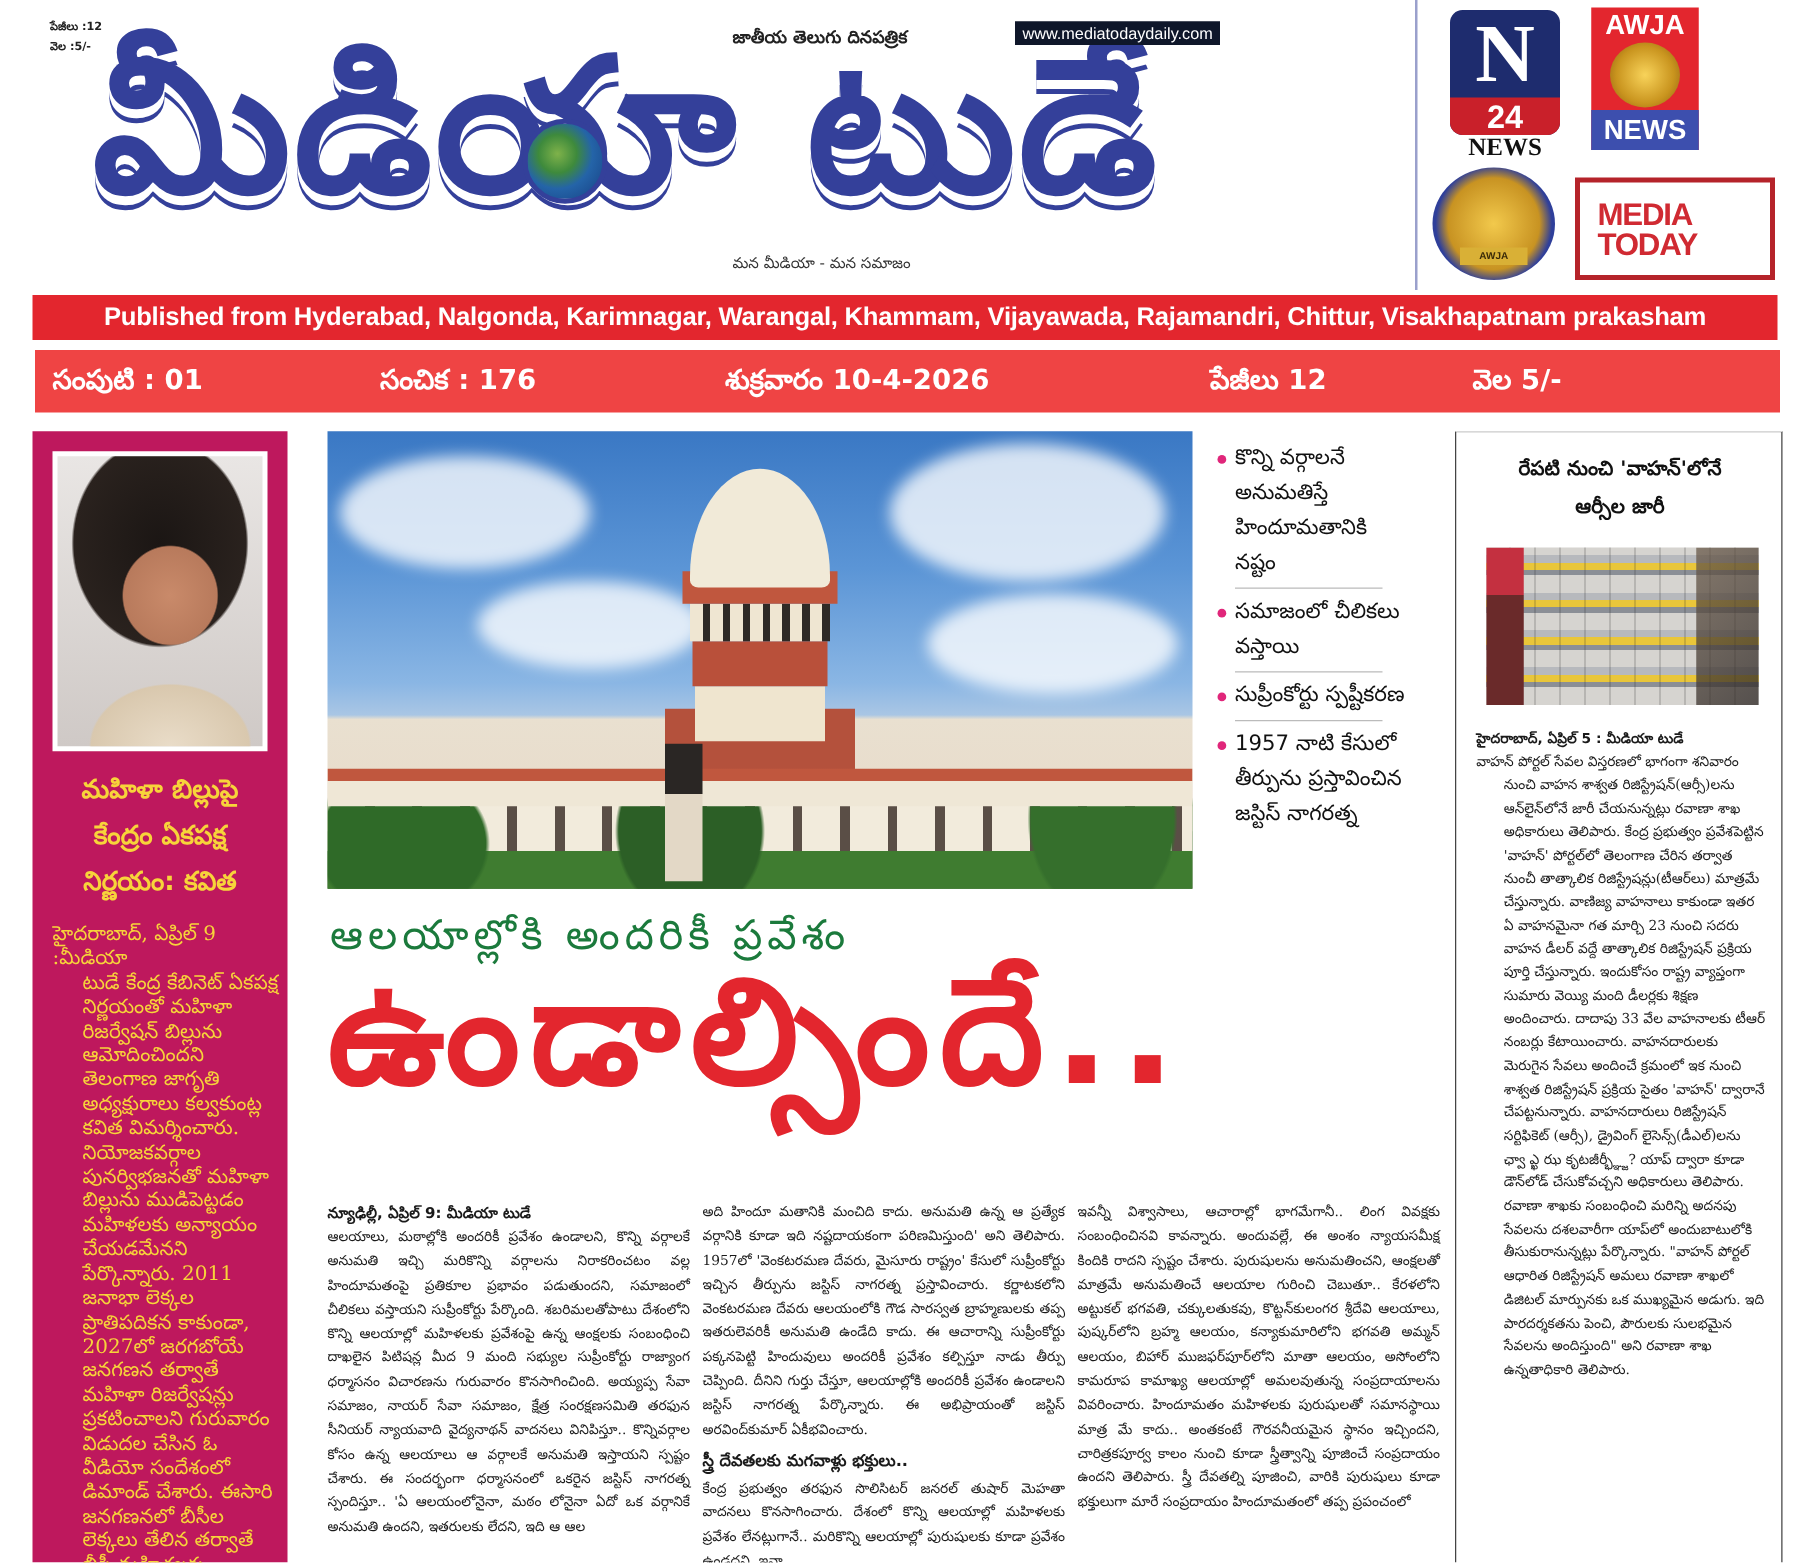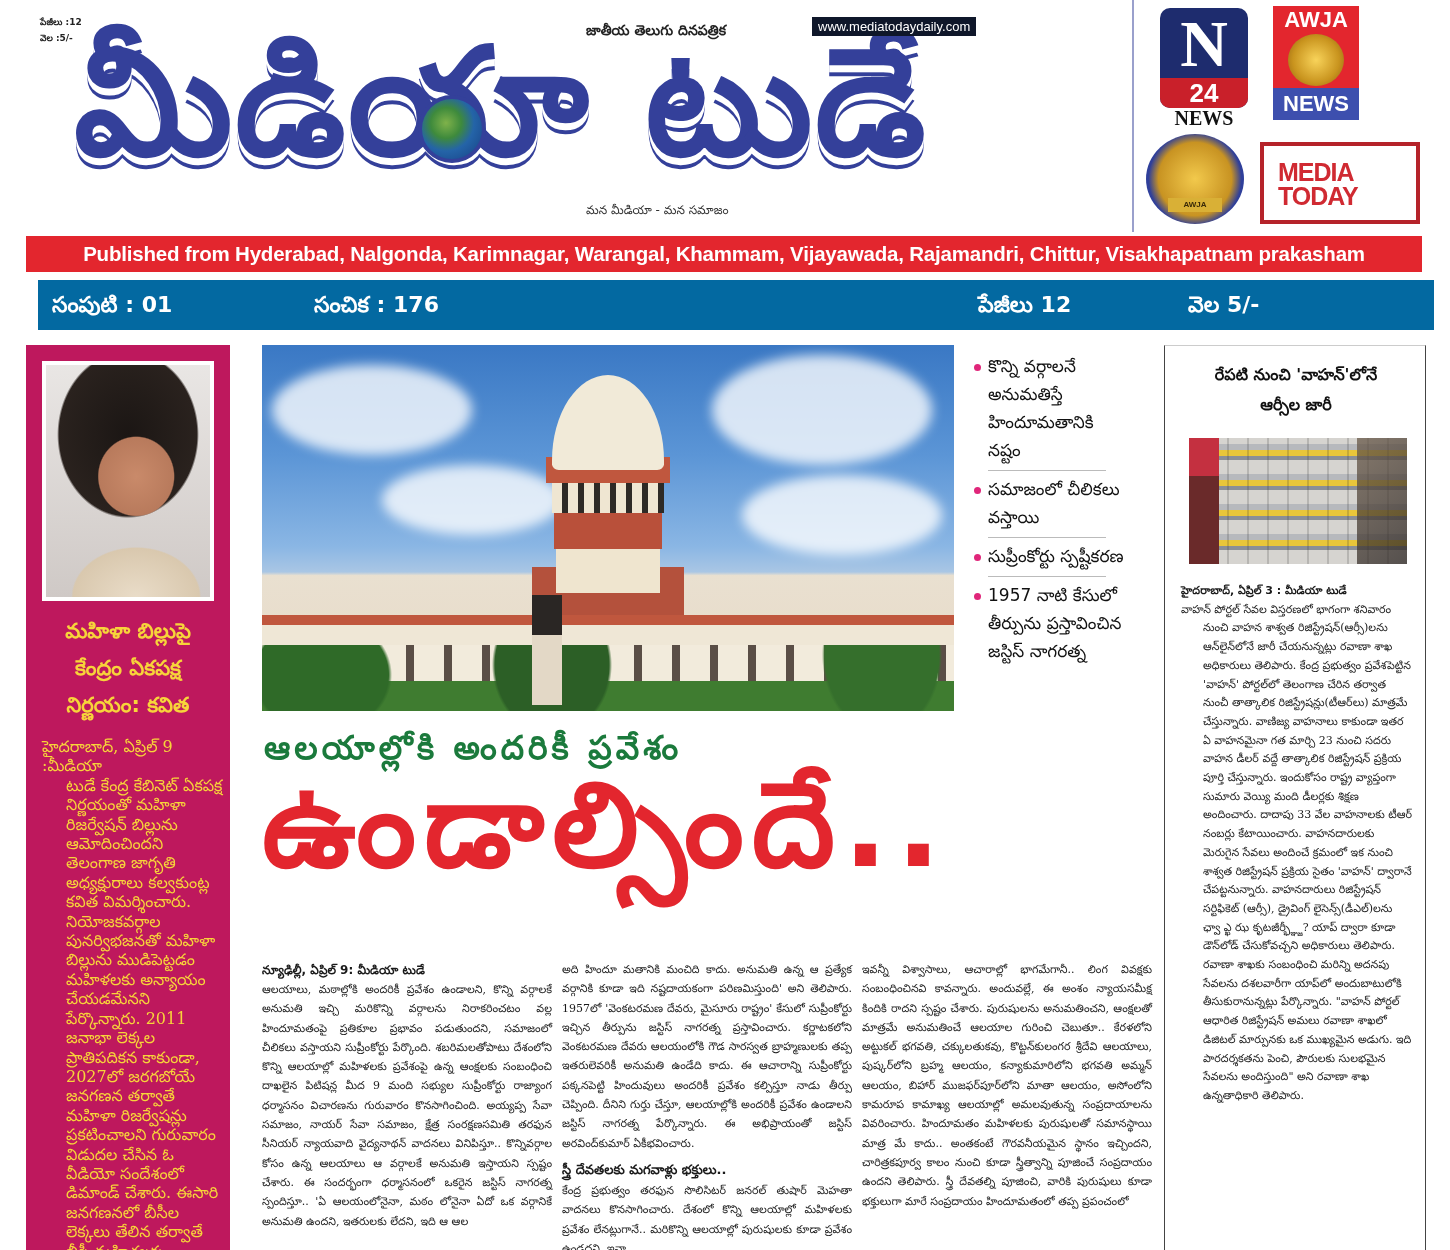--- a/index.html
+++ b/index.html
@@ -31,21 +31,21 @@
   .awja-emblem { width: 56px; height: 52px; margin: 0 auto; border-radius: 50%; background: radial-gradient(circle, #f8d35a 0%, #c9941e 60%, #8a5a10 100%); }
   .awja-bottom { position: absolute; bottom: 0; left: 0; right: 0; height: 32px; background: #3d4fae; color: #fff; font-family: "Liberation Sans", sans-serif; font-weight: bold; font-size: 22px; text-align: center; line-height: 32px; }
   .logo-awja-seal { position: absolute; left: 1146px; top: 134px; width: 98px; height: 90px; border-radius: 50%; background: radial-gradient(circle, #f2c94c 0%, #c89322 55%, #2f3f9a 70%, #2f3f9a 100%); }
   .seal-ribbon { position: absolute; left: 22px; bottom: 12px; width: 54px; height: 14px; background: #d9b036; color: #3a2a08; font-size: 8px; font-weight: bold; text-align: center; line-height: 14px; font-family: "Liberation Sans", sans-serif; }
   .logo-media-today { position: absolute; left: 1260px; top: 142px; width: 160px; height: 82px; border: 4px solid #b5232a; background: #fff; }
   .mt-text { position: absolute; left: 14px; top: 14px; font-family: "Liberation Sans", sans-serif; font-weight: bold; font-size: 25px; line-height: 24px; color: #d02a32; letter-spacing: -1px; }
 
   
   .red-banner { position: absolute; left: 26px; top: 236px; width: 1396px; height: 36px; background: #e3262e;
     color: #fff; font-family: "Liberation Sans", sans-serif; font-weight: bold; font-size: 20.5px; line-height: 36px; text-align: center; white-space: nowrap; letter-spacing: -0.2px; }
-  .green-banner { position: absolute; left: 38px; top: 280px; width: 1396px; height: 50px; background: #0369a1; color: #fff; }
+  .green-banner { position: absolute; left: 28px; top: 280px; width: 1396px; height: 50px; background: #ef4444; color: #fff; }
   .gb-item { position: absolute; top: 0; font-size: 22px; font-weight: bold; line-height: 50px; white-space: nowrap; }
 
   
   .purple-col { position: absolute; left: 26px; top: 345px; width: 204px; height: 905px; background: #be185d; }
   .portrait { position: absolute; left: 16px; top: 16px; width: 172px; height: 240px; background: #fff; padding: 4px; }
   .portrait-inner { width: 100%; height: 100%; background:
       radial-gradient(ellipse 38% 28% at 55% 48%, #c98a6a 0%, #b87a5c 60%, transparent 62%),
       radial-gradient(ellipse 55% 30% at 55% 100%, #e9dcc8 0%, #d9c8ae 70%, transparent 72%),
       radial-gradient(ellipse 60% 50% at 50% 30%, #1b1614 0%, #2a221e 70%, transparent 72%),
       linear-gradient(#e9e6e4, #cfc9c6); }
@@ -73,21 +73,21 @@
       linear-gradient(transparent 36px, #3f7c30 36px); }
   .statue { position: absolute; left: 270px; top: 250px; width: 30px; height: 110px; background: linear-gradient(#2a2624 0 40px, #e3d8c6 40px); }
 
   
   .bullet-list { position: absolute; left: 974px; top: 352px; width: 150px; }
   .bullet { position: relative; padding-left: 14px; font-size: 17px; line-height: 28px; font-weight: 500; color: #111; padding-bottom: 4px; }
   .bullet-dot { position: absolute; left: 0; top: 12px; width: 7px; height: 7px; border-radius: 50%; background: #e0267a; }
   .bullet-sep { height: 1px; background: #bbb; margin: 2px 0 4px 14px; width: 118px; }
 
   
-  .kicker { position: absolute; left: 264px; top: 728px; font-size: 33px; font-weight: bold; color: #1b7a3c; letter-spacing: 4px; white-space: nowrap; }
+  .kicker { position: absolute; left: 264px; top: 728px; font-size: 33px; font-weight: normal; color: #1b7a3c; letter-spacing: 4px; white-space: nowrap; }
   .main-headline { position: absolute; left: 262px; top: 750px; font-size: 118px; font-weight: bold; line-height: 150px; color: #e3262e; letter-spacing: 8px; white-space: nowrap; }
 
   
   .article-col { position: absolute; top: 960px; width: 290px; font-family: "DejaVu Serif", serif; font-size: 11px; line-height: 19.3px; color: #1a1a1a; text-align: justify; }
   .col1 { left: 262px; }
   .col2 { left: 562px; }
   .col3 { left: 862px; }
   .article-dateline { font-family: "DejaVu Sans", sans-serif; font-weight: bold; font-size: 12px; display: block; line-height: 20px; }
   .subhead { font-family: "DejaVu Sans", sans-serif; font-weight: bold; font-size: 13px; display: block; margin-top: 6px; line-height: 22px; }
 
@@ -137,20 +137,21 @@
   <div class="mt-text">
     <div>MEDIA</div>
     <div>TODAY</div>
   </div>
 </div>
 
 <div class="red-banner">Published from Hyderabad, Nalgonda, Karimnagar, Warangal, Khammam, Vijayawada, Rajamandri, Chittur, Visakhapatnam prakasham</div>
 <div class="green-banner">
   <span class="gb-item" style="left:14px">సంపుటి : 01</span>
   <span class="gb-item" style="left:276px">సంచిక : 176</span>
+  <span class="gb-item" style="left:552px">శుక్రవారం 10-4-2026</span>
   <span class="gb-item" style="left:940px">పేజీలు   12</span>
   <span class="gb-item" style="left:1150px">వెల 5/-</span>
 </div>
 
 <div class="purple-col">
   <div class="portrait">
       <div class="portrait-inner"></div>
     </div>
   <div class="kavitha-headline">
     <div>మహిళా బిల్లుపై</div>
@@ -206,16 +207,16 @@
   <span>ఇవన్నీ విశ్వాసాలు, ఆచారాల్లో భాగమేగానీ.. లింగ వివక్షకు సంబంధించినవి కావన్నారు. అందువల్లే, ఈ అంశం న్యాయసమీక్ష కిందికి రాదని స్పష్టం చేశారు. పురుషులను అనుమతించని, ఆంక్షలతో మాత్రమే అనుమతించే ఆలయాల గురించి చెబుతూ.. కేరళలోని అట్టుకల్ భగవతి, చక్కులతుకవు, కొట్టన్‌కులంగర శ్రీదేవి ఆలయాలు, పుష్కర్‌లోని బ్రహ్మ ఆలయం, కన్యాకుమారిలోని భగవతి అమ్మన్ ఆలయం, బిహార్ ముజఫర్‌పూర్‌లోని మాతా ఆలయం, అసోంలోని కామరూప కామాఖ్య ఆలయాల్లో అమలవుతున్న సంప్రదాయాలను వివరించారు. హిందూమతం మహిళలకు పురుషులతో సమానస్థాయి మాత్ర మే కాదు.. అంతకంటే గౌరవనీయమైన స్థానం ఇచ్చిందని, చారిత్రకపూర్వ కాలం నుంచి కూడా స్త్రీత్వాన్ని పూజించే సంప్రదాయం ఉందని తెలిపారు. స్త్రీ దేవతల్ని పూజించి, వారికి పురుషులు కూడా భక్తులుగా మారే సంప్రదాయం హిందూమతంలో తప్ప ప్రపంచంలో</span>
 </div>
 
 <div class="right-box">
   <div class="right-headline">
     <div>రేపటి నుంచి 'వాహన్'లోనే</div>
     <div>ఆర్సీల జారీ</div>
   </div>
   <div class="traffic-photo"></div>
   <div class="right-body">
-    <span class="dateline">హైదరాబాద్, ఏప్రిల్ 3 : మీడియా టుడే</span>
+    <span class="dateline">హైదరాబాద్, ఏప్రిల్ 5 : మీడియా టుడే</span>
     <span class="para"><span>వాహన్ పోర్టల్ సేవల విస్తరణలో భాగంగా</span> <span>శనివారం నుంచి వాహన శాశ్వత రిజిస్ట్రేషన్(ఆర్సీ)లను ఆన్‌లైన్‌లోనే జారీ చేయనున్నట్లు రవాణా శాఖ అధికారులు తెలిపారు. కేంద్ర ప్రభుత్వం ప్రవేశపెట్టిన 'వాహన్' పోర్టల్‌లో తెలంగాణ చేరిన తర్వాత నుంచీ తాత్కాలిక రిజిస్ట్రేషన్లు(టీఆర్‌లు) మాత్రమే చేస్తున్నారు. వాణిజ్య వాహనాలు కాకుండా ఇతర ఏ వాహనమైనా గత మార్చి 23 నుంచి సదరు వాహన డీలర్ వద్దే తాత్కాలిక రిజిస్ట్రేషన్ ప్రక్రియ పూర్తి చేస్తున్నారు. ఇందుకోసం రాష్ట్ర వ్యాప్తంగా సుమారు వెయ్యి మంది డీలర్లకు శిక్షణ అందించారు. దాదాపు 33 వేల వాహనాలకు టీఆర్ నంబర్లు కేటాయించారు. వాహనదారులకు మెరుగైన సేవలు అందించే క్రమంలో ఇక నుంచి శాశ్వత రిజిస్ట్రేషన్ ప్రక్రియ సైతం 'వాహన్' ద్వారానే చేపట్టనున్నారు. వాహనదారులు రిజిస్ట్రేషన్ సర్టిఫికెట్ (ఆర్సీ), డ్రైవింగ్ లైసెన్స్(డీఎల్)లను ఛ్వా ఎ్ఖ ఝ కృటజీర్భ్ఞ్జీ? యాప్ ద్వారా కూడా డౌన్‌లోడ్ చేసుకోవచ్చని అధికారులు తెలిపారు. రవాణా శాఖకు సంబంధించి మరిన్ని అదనపు సేవలను దశలవారీగా యాప్‌లో అందుబాటులోకి తీసుకురానున్నట్లు పేర్కొన్నారు. "వాహన్ పోర్టల్ ఆధారిత రిజిస్ట్రేషన్ అమలు రవాణా శాఖలో డిజిటల్ మార్పునకు ఒక ముఖ్యమైన అడుగు. ఇది పారదర్శకతను పెంచి, పౌరులకు సులభమైన సేవలను అందిస్తుంది" అని రవాణా శాఖ ఉన్నతాధికారి తెలిపారు.</span></span>
   </div>
 </div>
 
 </body></html>

